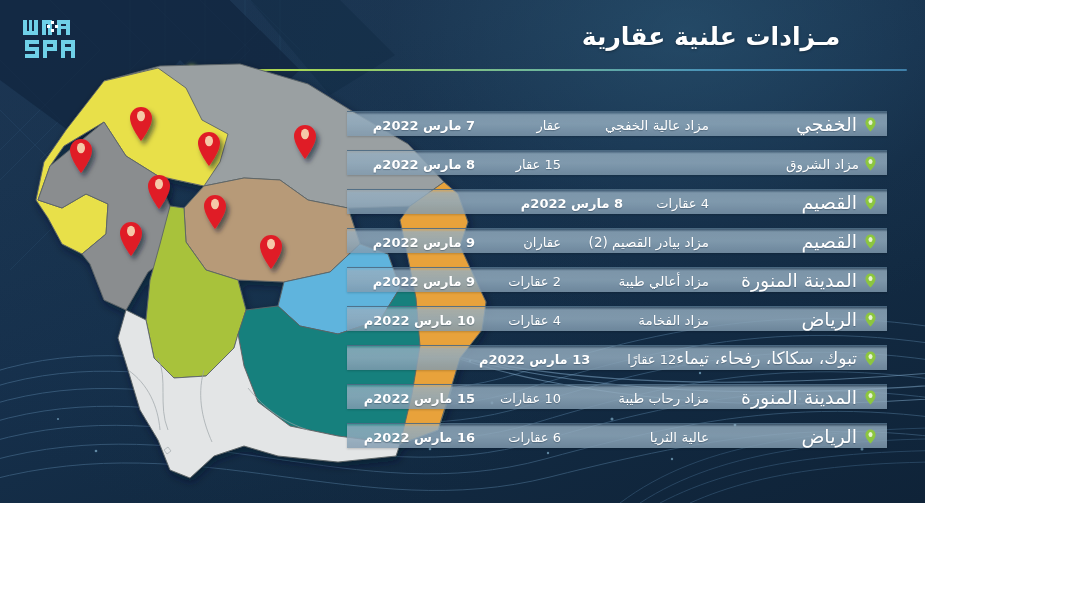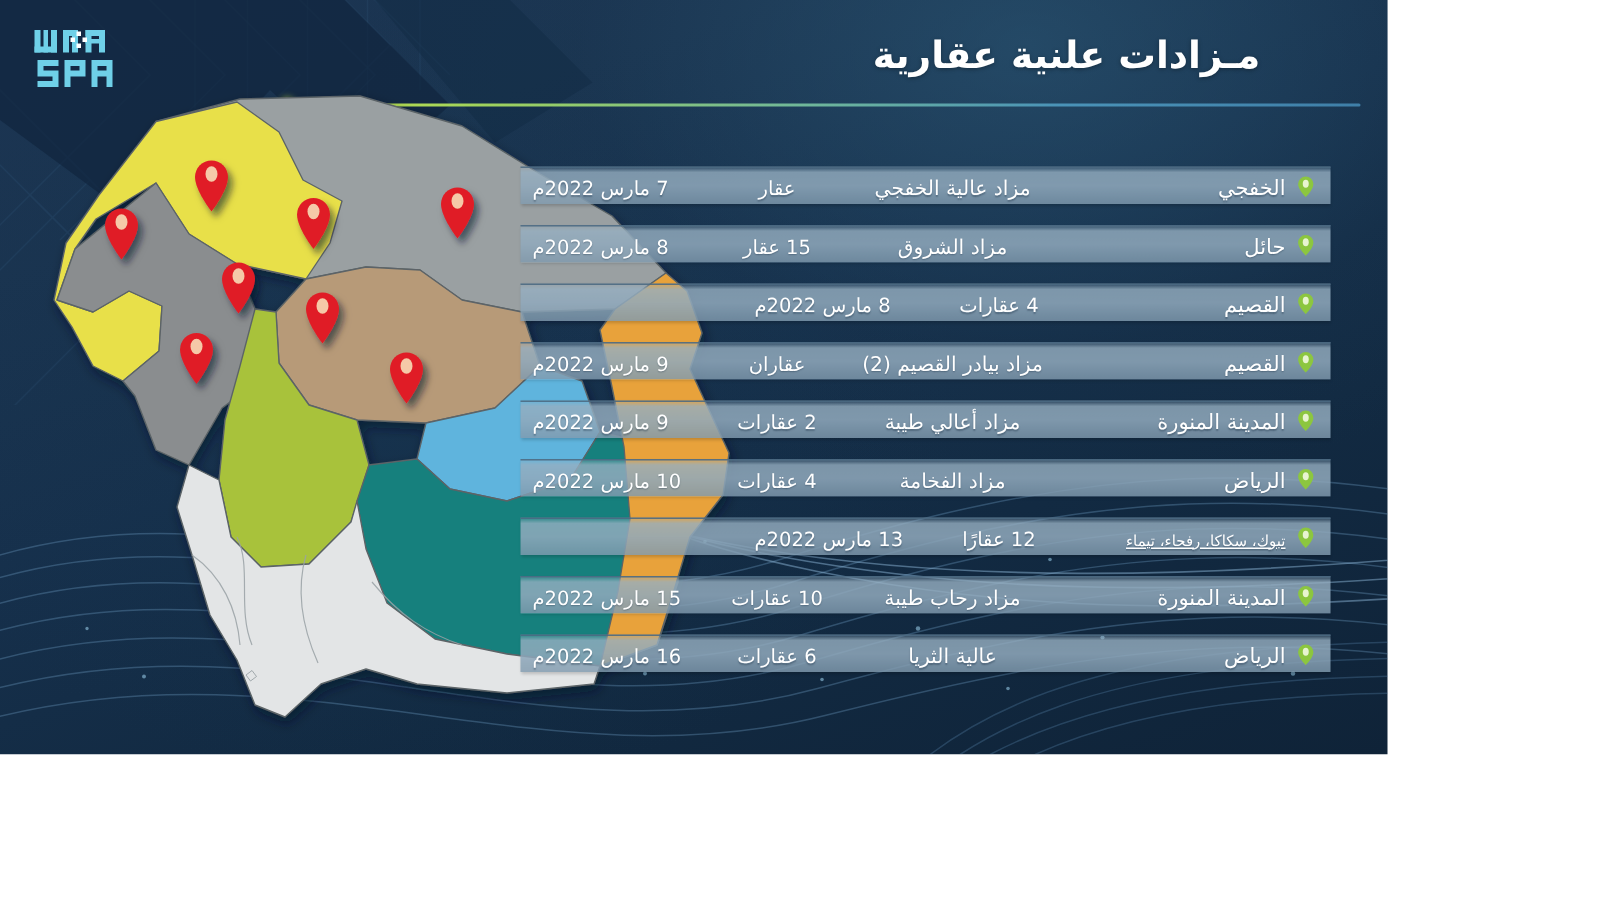--- a/index.html
+++ b/index.html
@@ -73,33 +73,33 @@
     display:flex; align-items:center; flex-direction:row;
     background:linear-gradient(to bottom, rgba(150,175,193,.30) 0%, rgba(150,175,193,.80) 12%, rgba(144,169,188,.86) 50%, rgba(128,154,174,.82) 100%);
     border-top:1px solid rgba(44,76,104,.55);
     box-shadow:0 1px 2px rgba(0,0,0,.18);
     padding:0 6px 0 8px;
   }
   .row:last-child { margin-bottom:0; }
 
   .c-icon { width:22px; display:flex; align-items:center; justify-content:center; flex:0 0 22px; order:1; }
   .c-region { flex:0 0 150px; order:2; text-align:right; padding-right:2px; }
-  .c-auction { flex:1 1 auto; order:3; text-align:center; }
-  .c-count { flex:0 0 86px; order:4; text-align:center; }
-  .c-date { flex:0 0 120px; order:5; text-align:left; }
+  .c-auction { flex:1 1 auto; order:3; text-align:right; }
+  .c-count { flex:0 0 86px; order:4; text-align:right; }
+  .c-date { flex:0 0 120px; order:5; text-align:right;font-weight:bold; }
 
   .row span.txt {
     font-size:13.5px; color:#ffffff; white-space:nowrap;
     font-family:"DejaVu Sans", sans-serif;
     text-shadow:0 1px 1px rgba(20,40,60,.35);
   }
-  .c-region span.txt { font-size:14px; }
+  .c-region span.txt { font-size:19px; }
   .c-auction span.txt { font-size:13.5px; }
   .c-count span.txt, .c-date span.txt { font-size:13px; }
-  .row.compact .c-region span.txt { font-size:10px;text-decoration:underline; }
+  .row.compact .c-region span.txt { font-size:17px; }
 
   .pin-ico { width:13px; height:15px; display:block; }
 
   
   .footer {
     position:absolute; left:0; top:503px; width:1071px; height:97px;
     background:#ffffff;
   }
 </style>
 </head>
@@ -309,21 +309,20 @@
       <div class="c-date"><span class="txt">7 مارس 2022م</span></div>
     </div>
 
     <div class="row">
       <div class="c-icon">
         <svg class="pin-ico" viewBox="0 0 13 15">
             <path d="M6.5 0.6a5.1 5.1 0 0 1 5.1 5.1c0 4-5.1 8.7-5.1 8.7S1.4 9.7 1.4 5.7A5.1 5.1 0 0 1 6.5.6z" fill="#8cc63f"></path>
             <ellipse cx="6.5" cy="5.5" rx="2" ry="2.6" fill="#e8f4d0"></ellipse>
           </svg>
       </div>
-      <div class="c-region"><span class="txt">حائل</span></div>
       <div class="c-auction"><span class="txt">مزاد الشروق</span></div>
       <div class="c-count"><span class="txt">15 عقار</span></div>
       <div class="c-date"><span class="txt">8 مارس 2022م</span></div>
     </div>
 
     <div class="row">
       <div class="c-icon">
         <svg class="pin-ico" viewBox="0 0 13 15">
             <path d="M6.5 0.6a5.1 5.1 0 0 1 5.1 5.1c0 4-5.1 8.7-5.1 8.7S1.4 9.7 1.4 5.7A5.1 5.1 0 0 1 6.5.6z" fill="#8cc63f"></path>
             <ellipse cx="6.5" cy="5.5" rx="2" ry="2.6" fill="#e8f4d0"></ellipse>

